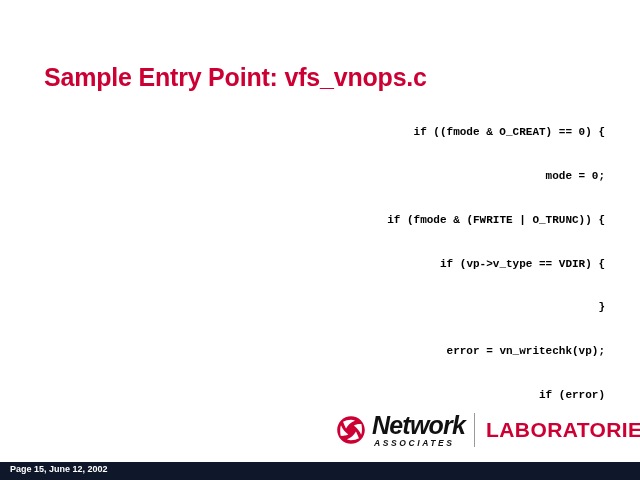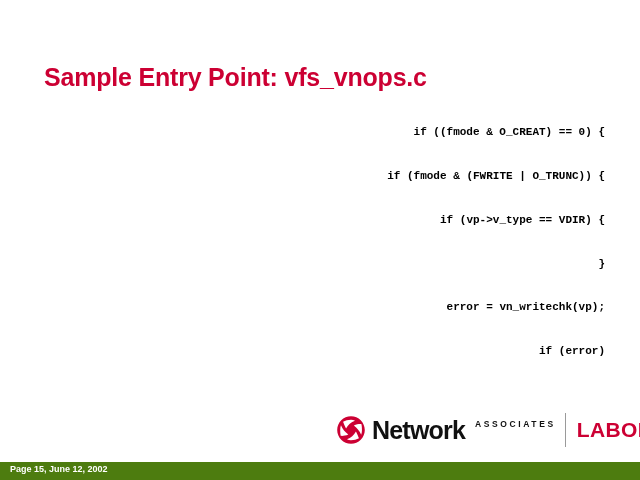--- a/index.html
+++ b/index.html
@@ -65,41 +65,42 @@
   }
   .logo-mark {
     width: 30px;
     height: 30px;
     flex: 0 0 auto;
     margin-right: 6px;
     display: block;
   }
   .logo-na-text {
     display: flex;
-    flex-direction: row;
+    flex-direction: column;
     justify-content: space-between;
     margin-right: 9px;
+    font-style: italic;
   }
   .logo-na-main {
     font-family: "Liberation Sans", sans-serif;
     font-size: 25px;
     font-weight: bold;
     color: #111111;
     line-height: 24px;
     letter-spacing: -0.8px;
   }
   .logo-na-sub {
     font-family: "Liberation Sans", sans-serif;
     font-size: 8.5px;
     font-weight: bold;
     color: #111111;
     letter-spacing: 2.6px;
     line-height: 10px;
     margin-top: 1px;
-    margin-left: 10px;
+    margin-left: 2px;
   }
   .logo-divider {
     width: 1px;
     height: 34px;
     background: #9a9a9a;
     flex: 0 0 auto;
     margin-right: 11px;
   }
   .logo-labs {
     font-family: "Liberation Sans", sans-serif;
@@ -110,21 +111,21 @@
     line-height: 22px;
   }
 
   
   .footer-bar {
     position: absolute;
     left: 0;
     right: 0;
     bottom: 0;
     height: 18px;
-    background: #4d7c0f;
+    background: #0f172a;
   }
   .footer-text {
     position: absolute;
     left: 10px;
     top: 2px;
     font-family: "Liberation Sans", sans-serif;
     font-size: 9px;
     font-weight: bold;
     color: #ffffff;
     white-space: pre;
@@ -132,20 +133,21 @@
 </style>
 </head>
 <body>
 
 <div class="slide">
 
   <div class="slide-title">Sample Entry Point: vfs_vnops.c</div>
 
   <div class="code-block">
     <div class="code-line">        if ((fmode &amp; O_CREAT) == 0) {</div>
+    <div class="code-line">                mode = 0;</div>
     <div class="code-line">                if (fmode &amp; (FWRITE | O_TRUNC)) {</div>
     <div class="code-line">                        if (vp-&gt;v_type == VDIR) {</div>
     <div class="code-line">                        }</div>
     <div class="code-line">                        error = vn_writechk(vp);</div>
     <div class="code-line">                        if (error)</div>
     
     
     
     
     

